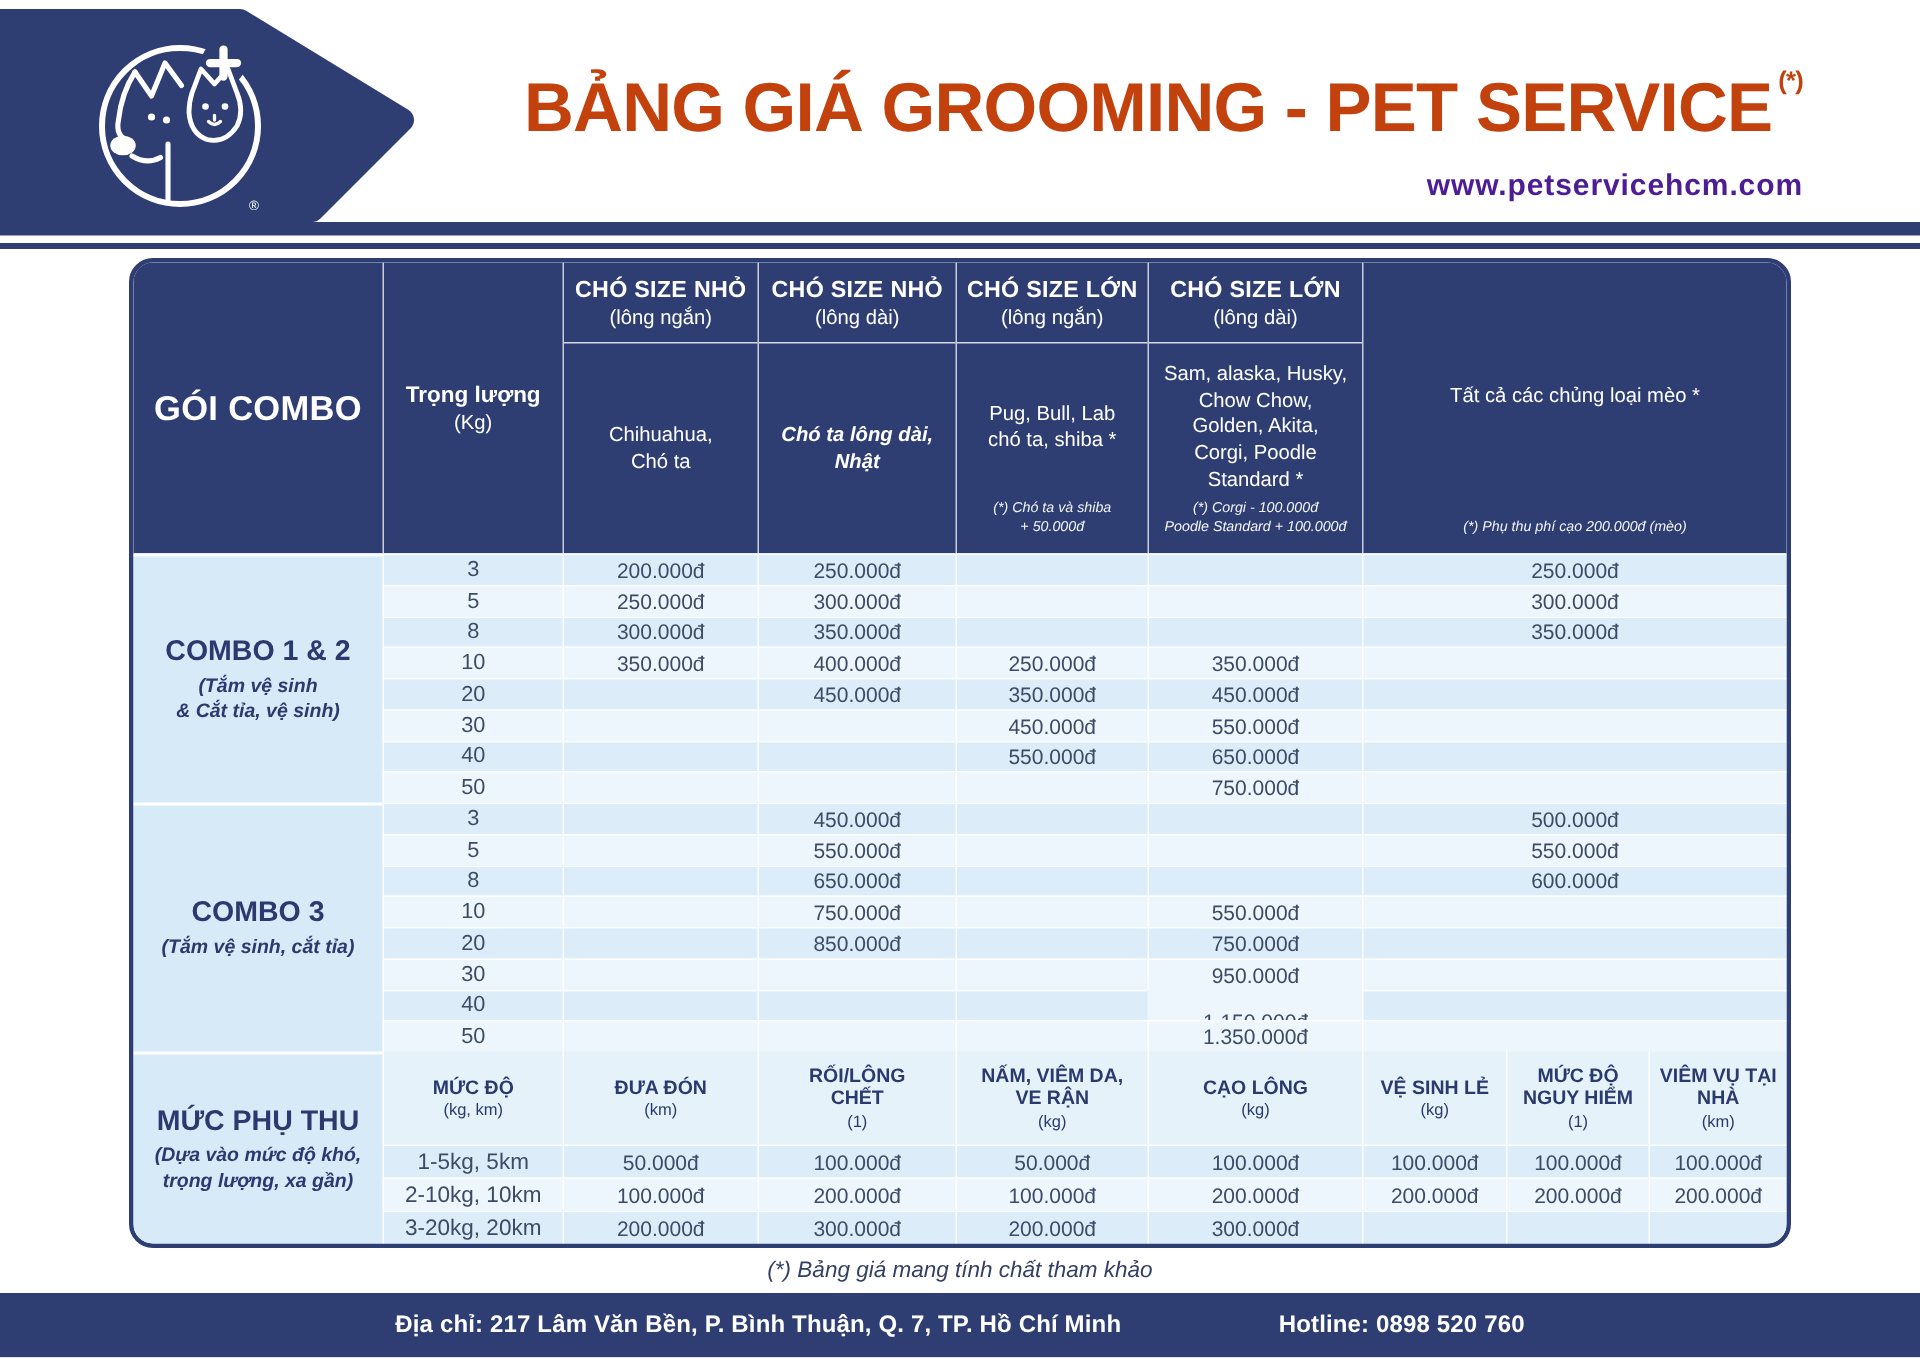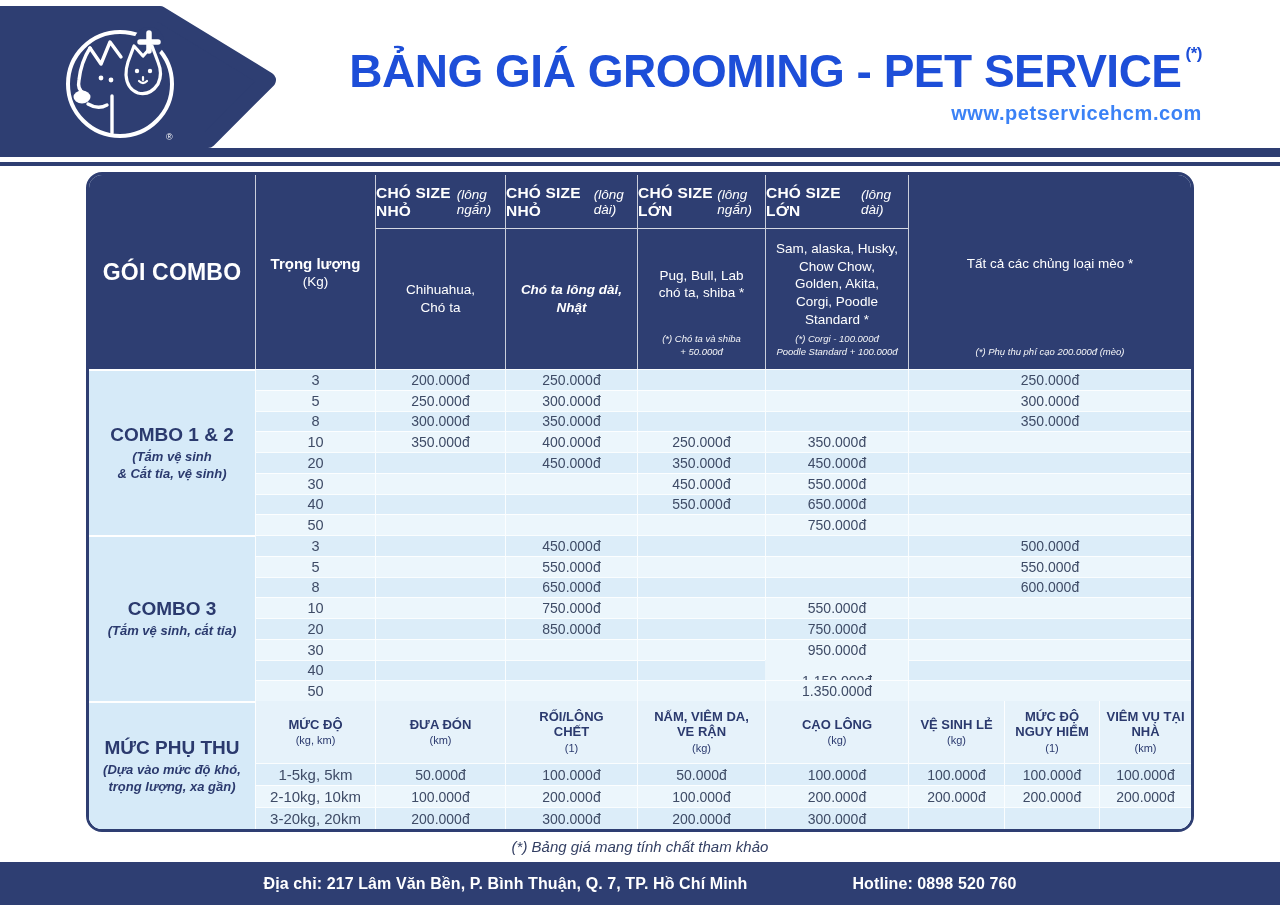--- a/index.html
+++ b/index.html
@@ -3,41 +3,41 @@
 <meta charset="utf-8">
 <style>
   * { margin:0; padding:0; box-sizing:border-box; }
   html,body { background:#ffffff; }
   body { font-family:"Liberation Sans","DejaVu Sans",sans-serif; }
   .page { position:relative; width:1280px; height:905px; background:#fff; overflow:hidden; }
 
   
   .banner-svg { position:absolute; left:0; top:0; }
   .titles { position:absolute; right:78px; top:44px; text-align:right; }
-  .titles h1 { font-size:46px; font-weight:bold; color:#1d4ed8; letter-spacing:-0.5px; white-space:nowrap; }
+  .titles h1 { font-size:46px; font-weight:bold; color:#c2410c; letter-spacing:-0.5px; white-space:nowrap; }
   .titles h1 sup { font-size:17px; font-weight:bold; vertical-align:28px; margin-left:4px; }
-  .site { margin-top:4px; font-size:20px; font-weight:600; color:#3b82f6; letter-spacing:0.6px; }
+  .site { margin-top:15px; font-size:20px; font-weight:600; color:#4c1d95; letter-spacing:0.6px; }
   .rule-thick { position:absolute; left:0; top:148px; width:1280px; height:9px; background:#2e3e72; }
   .rule-thin  { position:absolute; left:0; top:162px; width:1280px; height:4px; background:#2e3e72; }
 
   
   .tablewrap { position:absolute; left:86px; top:172px; width:1108px; border:3px solid #2e3e72; border-radius:16px; overflow:hidden; background:#ecf6fc; }
   .cols7 { display:grid; grid-template-columns:166px 120px 130px 132px 128px 143px 283px; }
   .cols9 { display:grid; grid-template-columns:166px 120px 130px 132px 128px 143px 96px 95px 92px; }
 
   .thead { background:#2e3e72; color:#fff; min-height:194px; }
   .thead .hc { display:flex; flex-direction:column; min-height:194px; }
   .thead .hc + .hc { border-left:1.5px solid rgba(255,255,255,0.75); }
   .hc.corner { justify-content:center; align-items:center; font-size:23px; font-weight:bold; letter-spacing:0.2px; }
   .hc.weight { justify-content:center; align-items:center; text-align:center; }
   .hc.weight .b { font-size:15px; font-weight:bold; }
   .hc.weight .u { font-size:13.5px; margin-top:2px; }
-  .band-top { height:54px; flex:0 0 54px; display:flex; flex-direction:row; justify-content:center; align-items:center; border-bottom:1.5px solid rgba(255,255,255,0.8); }
+  .band-top { height:54px; flex:0 0 54px; display:flex; flex-direction:column; justify-content:center; align-items:center; border-bottom:1.5px solid rgba(255,255,255,0.8); }
   .ht { font-size:15.5px; font-weight:bold; letter-spacing:0.2px; }
-  .hs { font-size:13.5px; font-style:italic; margin-top:1px; }
+  .hs { font-size:13.5px; margin-top:1px; }
   .band-breeds { flex:1; display:flex; flex-direction:column; text-align:center; padding:6px 4px 6px; }
   .breeds-wrap { flex:1; display:flex; flex-direction:column; justify-content:center; }
   .breeds { font-size:13.5px; line-height:1.3; white-space:pre-line; }
   .breeds.bi { font-weight:bold; font-style:italic; }
   .fnote { font-size:9.5px; font-style:italic; line-height:1.35; white-space:pre-line; color:rgba(255,255,255,0.95); padding-bottom:4px; }
 
   .section { background:#ecf6fc; }
   .label { grid-column:1; background:#d6eaf8; border-top:2px solid #ffffff; display:flex; flex-direction:column; justify-content:center; align-items:center; text-align:center; padding:4px; }
   .lname { font-size:19px; font-weight:bold; color:#2b3a6e; }
   .lsub { font-size:13px; font-weight:bold; font-style:italic; color:#2b3a6e; margin-top:3px; line-height:1.3; white-space:pre-line; }

